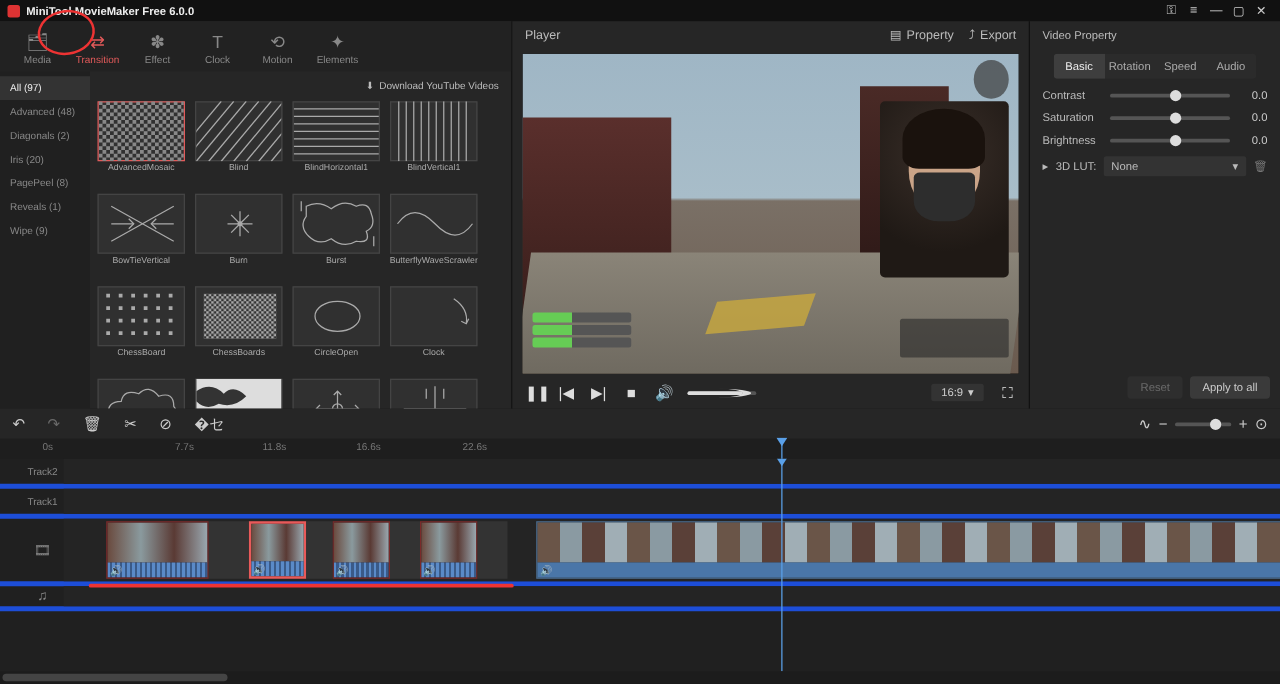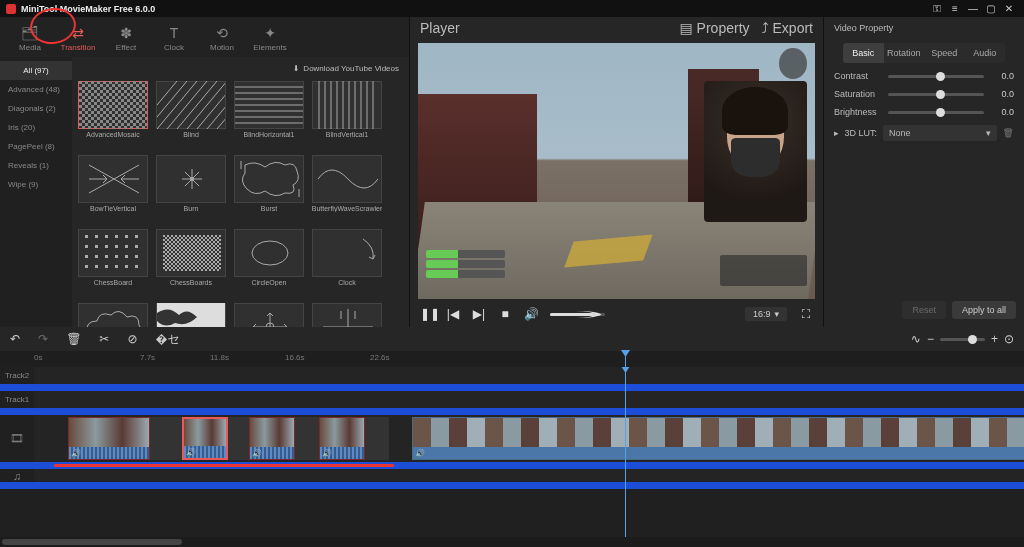--- a/index.html
+++ b/index.html
@@ -31,31 +31,31 @@
   .tool-tabs{display:flex;height:40px;background:#222;padding:2px 6px 0;}
   .tool-tab{width:48px;display:flex;flex-direction:column;align-items:center;justify-content:center;gap:2px;color:var(--text-dim);font-size:8px;cursor:pointer;position:relative;}
   .tool-tab.active{color:var(--accent);}
   .tool-tab .ticon{font-size:14px;}
   
   .annot-circle{position:absolute;left:30px;top:8px;width:46px;height:36px;border:2px solid #e33;border-radius:50%;transform:rotate(-8deg);pointer-events:none;z-index:50;}
   
   .left-body{display:flex;flex:1;overflow:hidden;}
   .left-side{width:72px;background:#202020;padding:4px 0;}
   .cat{padding:5px 8px;font-size:8px;color:var(--text-dim);cursor:pointer;}
-  .cat.active{background:#333;color:#eee;text-align:center;}
+  .cat.active{background:#333;color:#eee;}
   .left-content{flex:1;display:flex;flex-direction:column;}
   .dl-row{height:22px;display:flex;align-items:center;justify-content:flex-end;padding-right:10px;color:#bbb;font-size:8px;gap:4px;cursor:pointer;}
   .thumbs{flex:1;display:grid;grid-template-columns:repeat(4,74px);grid-auto-rows:70px;gap:4px 4px;padding:2px 4px;overflow:hidden;}
   .thumb{display:flex;flex-direction:column;align-items:center;font-size:7px;color:#aaa;gap:2px;cursor:pointer;}
   .thumb .tbox{width:70px;height:48px;background:#303030;border:1px solid #444;display:flex;align-items:center;justify-content:center;}
   .thumb.sel .tbox{border:1px solid var(--accent);}
   .tbox svg{width:70px;height:48px;}
   .tlabel{white-space:nowrap;overflow:hidden;max-width:72px;text-align:center;}
   
-  .player-hdr{height:22px;display:flex;align-items:center;padding:0 10px;font-size:14px;color:#bbb;}
+  .player-hdr{height:22px;display:flex;align-items:center;padding:0 10px;font-size:10px;color:#bbb;}
   .player-hdr .spacer{flex:1;}
   .player-hdr .hbtn{display:flex;align-items:center;gap:4px;margin-left:12px;cursor:pointer;color:#bbb;}
   .preview{flex:1;margin:4px 8px 2px;background:#000;position:relative;overflow:hidden;}
   .preview-sky{position:absolute;inset:0;background:linear-gradient(#9fb6c5 0%,#a8bdc9 45%,#7a7066 46%,#6a5a4e 100%);}
   .preview-bld{position:absolute;left:0;top:20%;width:30%;height:60%;background:linear-gradient(#5a2f2c,#3a1f1c);}
   .preview-bld2{position:absolute;right:14%;top:10%;width:18%;height:55%;background:linear-gradient(#4a2a26,#2f1a18);}
   .preview-road{position:absolute;left:0;bottom:0;width:100%;height:38%;background:linear-gradient(#8a8478,#6f6a60);transform:skewX(-8deg);}
   .road-mark{position:absolute;left:38%;bottom:14%;width:20%;height:10%;background:#c9a93d;transform:skew(-20deg,-5deg);opacity:.8;}
   .cam-over{position:absolute;right:2%;top:15%;width:26%;height:55%;background:radial-gradient(circle at 50% 30%,#3a2f29 0%,#1f1915 70%);border-radius:4px;}
   .cam-face{position:absolute;left:22%;top:12%;width:56%;height:50%;background:#caa488;border-radius:50% 50% 46% 46%;}
@@ -96,21 +96,21 @@
   .tl-tool{color:#ccc;font-size:12px;cursor:pointer;}
   .tl-tools .spacer{flex:1;}
   .zoom{display:flex;align-items:center;gap:6px;}
   .zbar{width:45px;height:3px;background:#555;border-radius:2px;position:relative;}
   .zbar .knob{position:absolute;right:8px;top:-3px;width:9px;height:9px;background:#ddd;border-radius:50%;}
   .ruler{height:16px;position:relative;background:#1e1e1e;color:#777;font-size:8px;}
   .ruler .tick{position:absolute;top:2px;}
   .playhead{position:absolute;top:0;bottom:0;width:1px;background:#5aa0e8;z-index:20;}
   .playhead::before{content:"";position:absolute;top:-1px;left:-4px;width:9px;height:7px;background:#5aa0e8;clip-path:polygon(0 0,100% 0,50% 100%);}
   .tracks{flex:1;position:relative;overflow:hidden;}
-  .track{height:24px;display:flex;align-items:center;border-bottom:7px solid #1d4ed8;}
+  .track{height:24px;display:flex;align-items:center;border-bottom:4px solid #1d4ed8;padding-left:17px;}
   .track.big{height:54px;}
   .tlabelh{width:34px;text-align:center;font-size:8px;color:#888;}
   .ticon-h{width:34px;text-align:center;color:#888;font-size:11px;}
   .trow{flex:1;height:100%;position:relative;background:#242424;}
   .clip{position:absolute;top:2px;bottom:2px;border:1px solid #7a2a2a;background:#3a2828;overflow:hidden;}
   .clip.sel{border:2px solid #e85a5a;}
   .clip .wave{position:absolute;left:0;right:0;bottom:0;height:12px;background:repeating-linear-gradient(90deg,#5a8ac8 0 2px,#3a5a88 2px 4px);}
   .clip .thimg{position:absolute;left:0;right:0;top:0;bottom:12px;background:linear-gradient(90deg,#6a4a3e,#8a9a9e,#5a3a34,#9aa8b0);}
   .clip .spk{position:absolute;left:2px;bottom:1px;color:#fff;font-size:8px;}
   .long-clip{position:absolute;top:2px;bottom:2px;background:#2a3a4a;border:1px solid #4a6a8a;}

